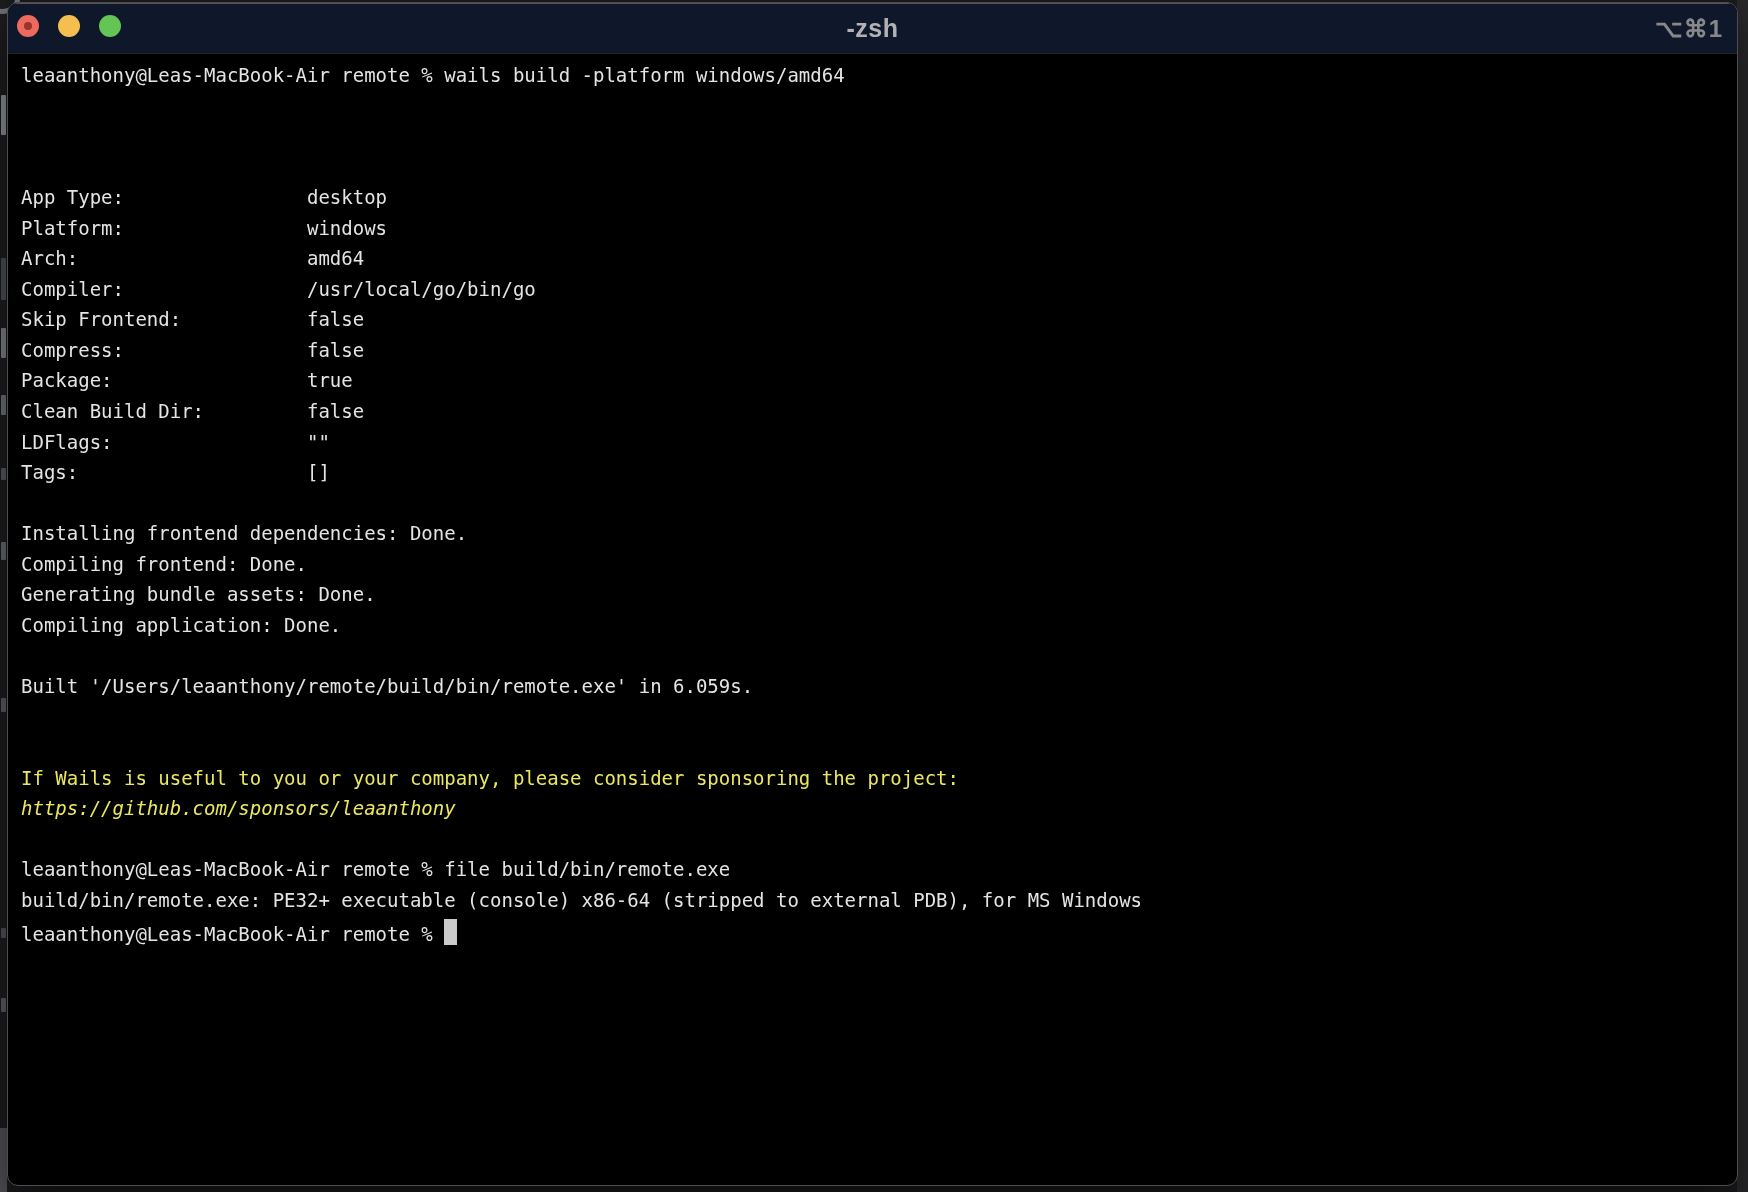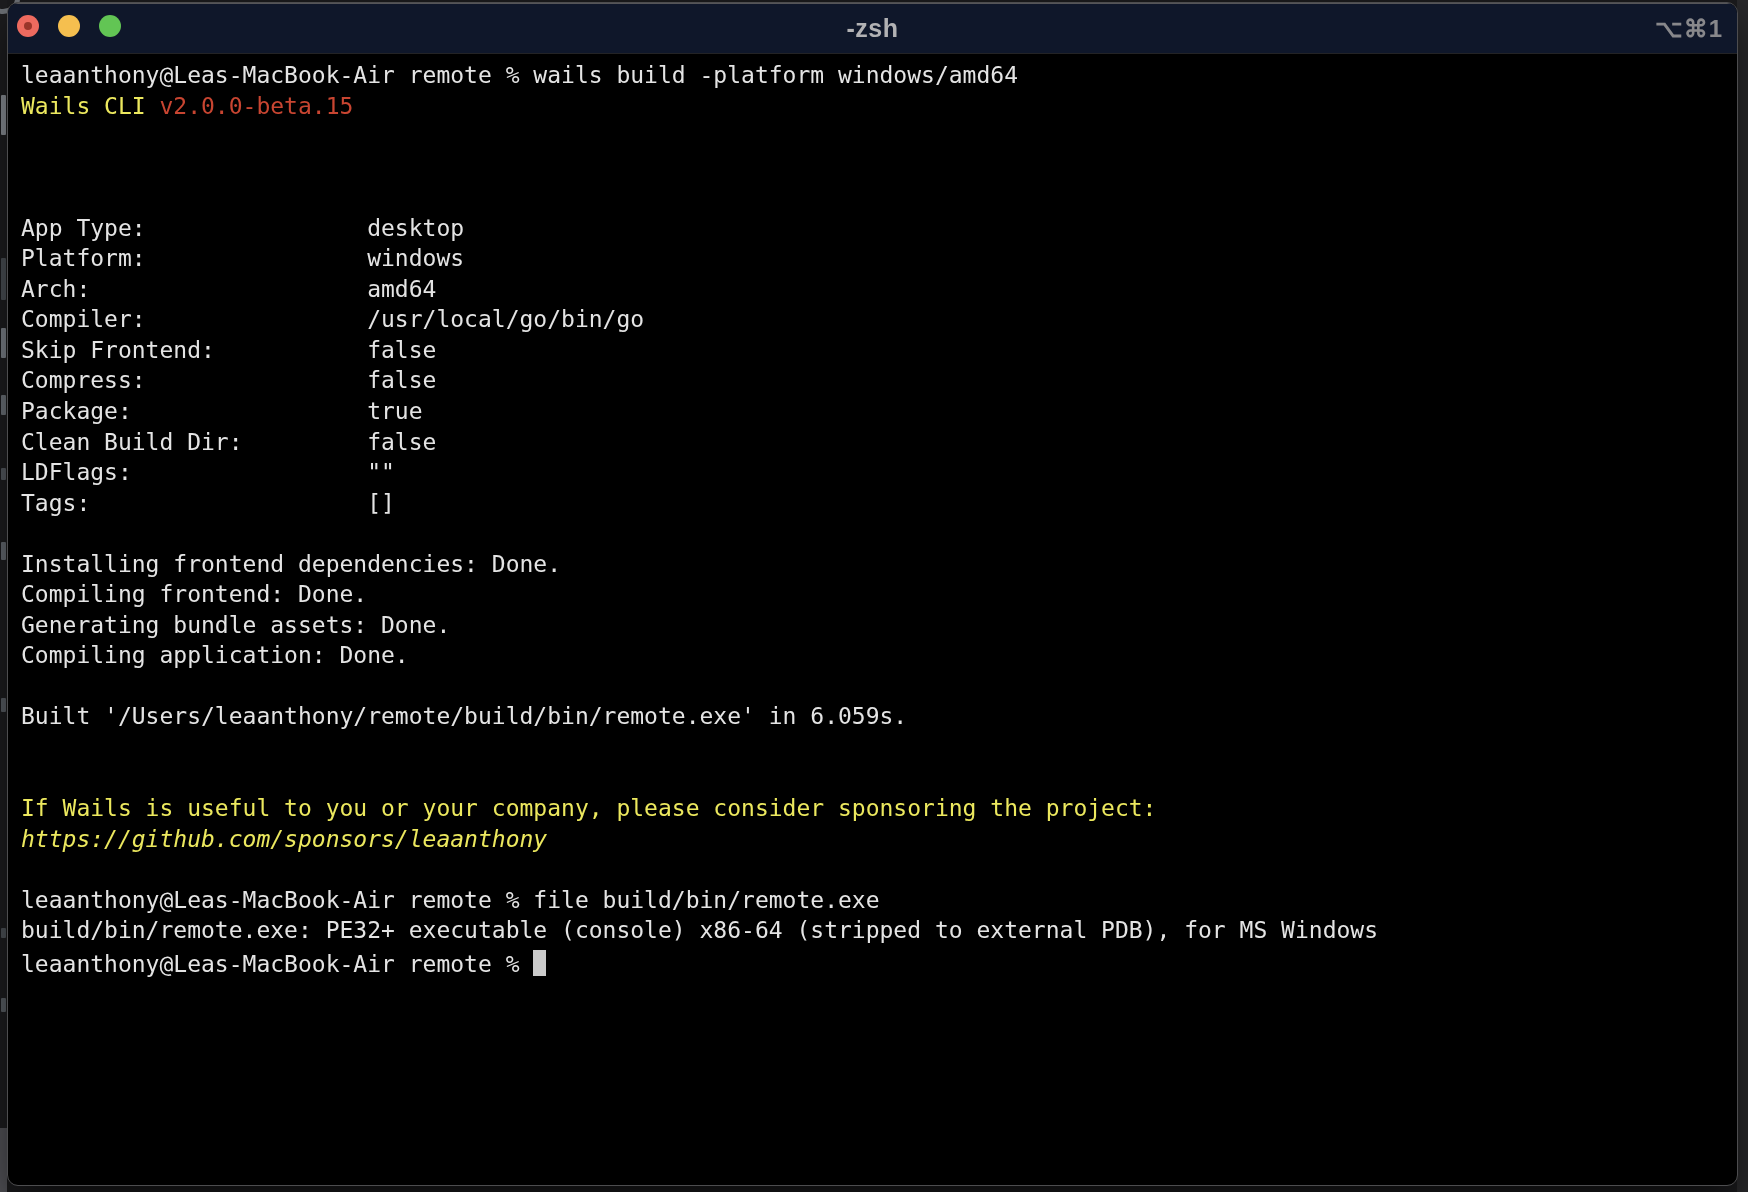--- a/index.html
+++ b/index.html
@@ -32,21 +32,21 @@
               height:8px; border-radius:50%; background:#99352a; }
   .win-title { position:absolute; left:0; right:0; top:11px; text-align:center;
                font-size:25px; font-weight:bold; color:#b2b2b4; letter-spacing:0.5px; }
   .win-shortcut { position:absolute; right:14px; top:12px; font-size:24px;
                   font-weight:bold; color:#88888b; letter-spacing:1px; }
 
   .term-content { position:absolute; left:0; top:52px; right:0; bottom:0;
                   padding:5px 0 0 13px; cursor:text; }
   .term-line { height:30.55px; white-space:pre;
                font-family:"DejaVu Sans Mono", monospace;
-               font-size:23px; line-height:30.55px; }
+               font-size:19px; line-height:30.55px; }
   .cursor { display:inline-block; width:12.5px; height:26px; background:#cbcbcb;
             transform:translateY(4px); }
 </style>
 </head>
 <body>
 
 <div class="behind-left">
   <div class="frag" style="top:95px;  height:40px; background:#8b9096;"></div>
   <div class="frag" style="top:258px; height:42px; background:#4b5055;"></div>
   <div class="frag" style="top:328px; height:30px; background:#7d838a;"></div>
@@ -64,21 +64,20 @@
 <div class="window">
   <div class="titlebar">
     <div class="traffic close"></div>
     <div class="traffic min"></div>
     <div class="traffic max"></div>
     <div class="win-title">-zsh</div>
     <div class="win-shortcut">⌥⌘1</div>
   </div>
   <div class="term-content">
       <div class="term-line"><span style="color: rgb(228, 228, 228);">leaanthony@Leas-MacBook-Air remote % wails build -platform windows/amd64</span></div>
-      <div class="term-line"><span style="color: rgb(236, 232, 94);">Wails CLI </span><span style="color: rgb(200, 69, 49);">v2.0.0-beta.15</span></div>
       <div class="term-line"></div>
       <div class="term-line"></div>
       <div class="term-line"></div>
       <div class="term-line"><span style="color: rgb(228, 228, 228);">App Type:                desktop</span></div>
       <div class="term-line"><span style="color: rgb(228, 228, 228);">Platform:                windows</span></div>
       <div class="term-line"><span style="color: rgb(228, 228, 228); margin-top: 30px;">Arch:                    amd64</span></div>
       <div class="term-line"><span style="color: rgb(228, 228, 228);">Compiler:                /usr/local/go/bin/go</span></div>
       <div class="term-line"><span style="color: rgb(228, 228, 228); text-align: center;">Skip Frontend:           false</span></div>
       <div class="term-line"><span style="color: rgb(228, 228, 228);">Compress:                false</span></div>
       <div class="term-line"><span style="color: rgb(228, 228, 228);">Package:                 true</span></div>

